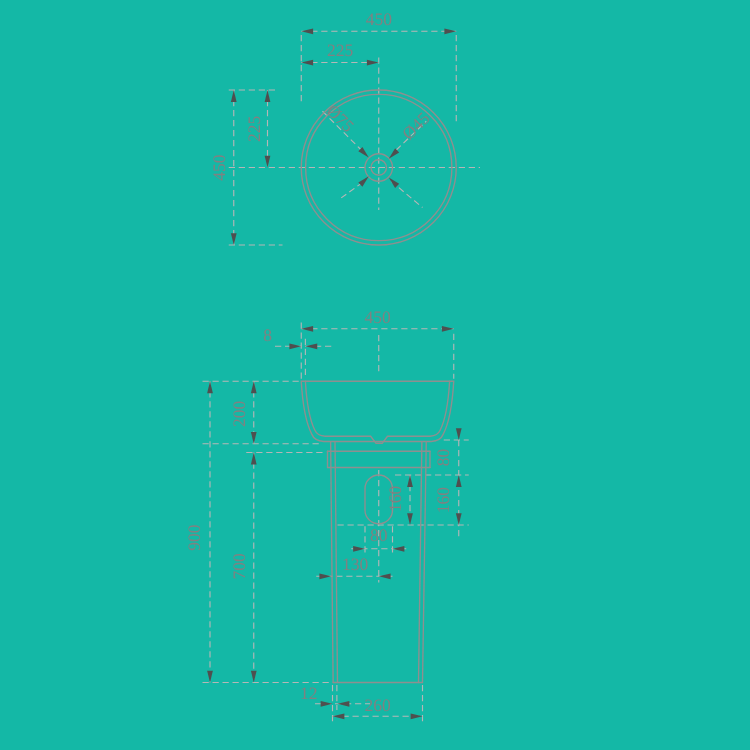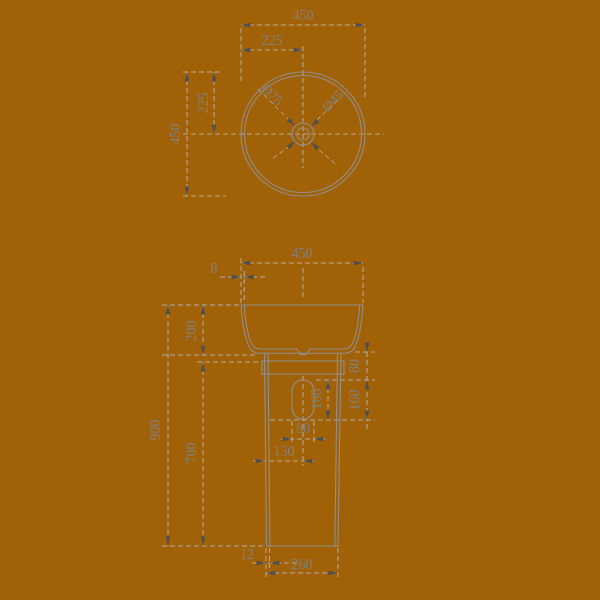--- a/index.html
+++ b/index.html
@@ -1,16 +1,16 @@
 <!DOCTYPE html>
 <html><head>
 <meta charset="utf-8">
 <style>
   html,body{margin:0;padding:0;background:#ffffff;}
-  .stage{position:relative;width:600px;height:600px;background:#a16207;overflow:hidden;
+  .stage{position:relative;width:600px;height:600px;background:#14b8a6;overflow:hidden;
          font-family:"Liberation Serif", "DejaVu Serif", serif;}
   svg{display:block}
   .outline{stroke:#8f8f8f;stroke-width:1.1;fill:none;stroke-linecap:round;}
   .dash{stroke:#b6b6b6;stroke-width:0.9;fill:none;stroke-dasharray:5 3;}
   .arr{fill:#4f4f4f;stroke:none;}
   text.dim{fill:#818181;font-size:14px;font-family:"Liberation Serif","DejaVu Serif",serif;}
   .mid{text-anchor:middle;}
 </style>
 </head>
 <body>

